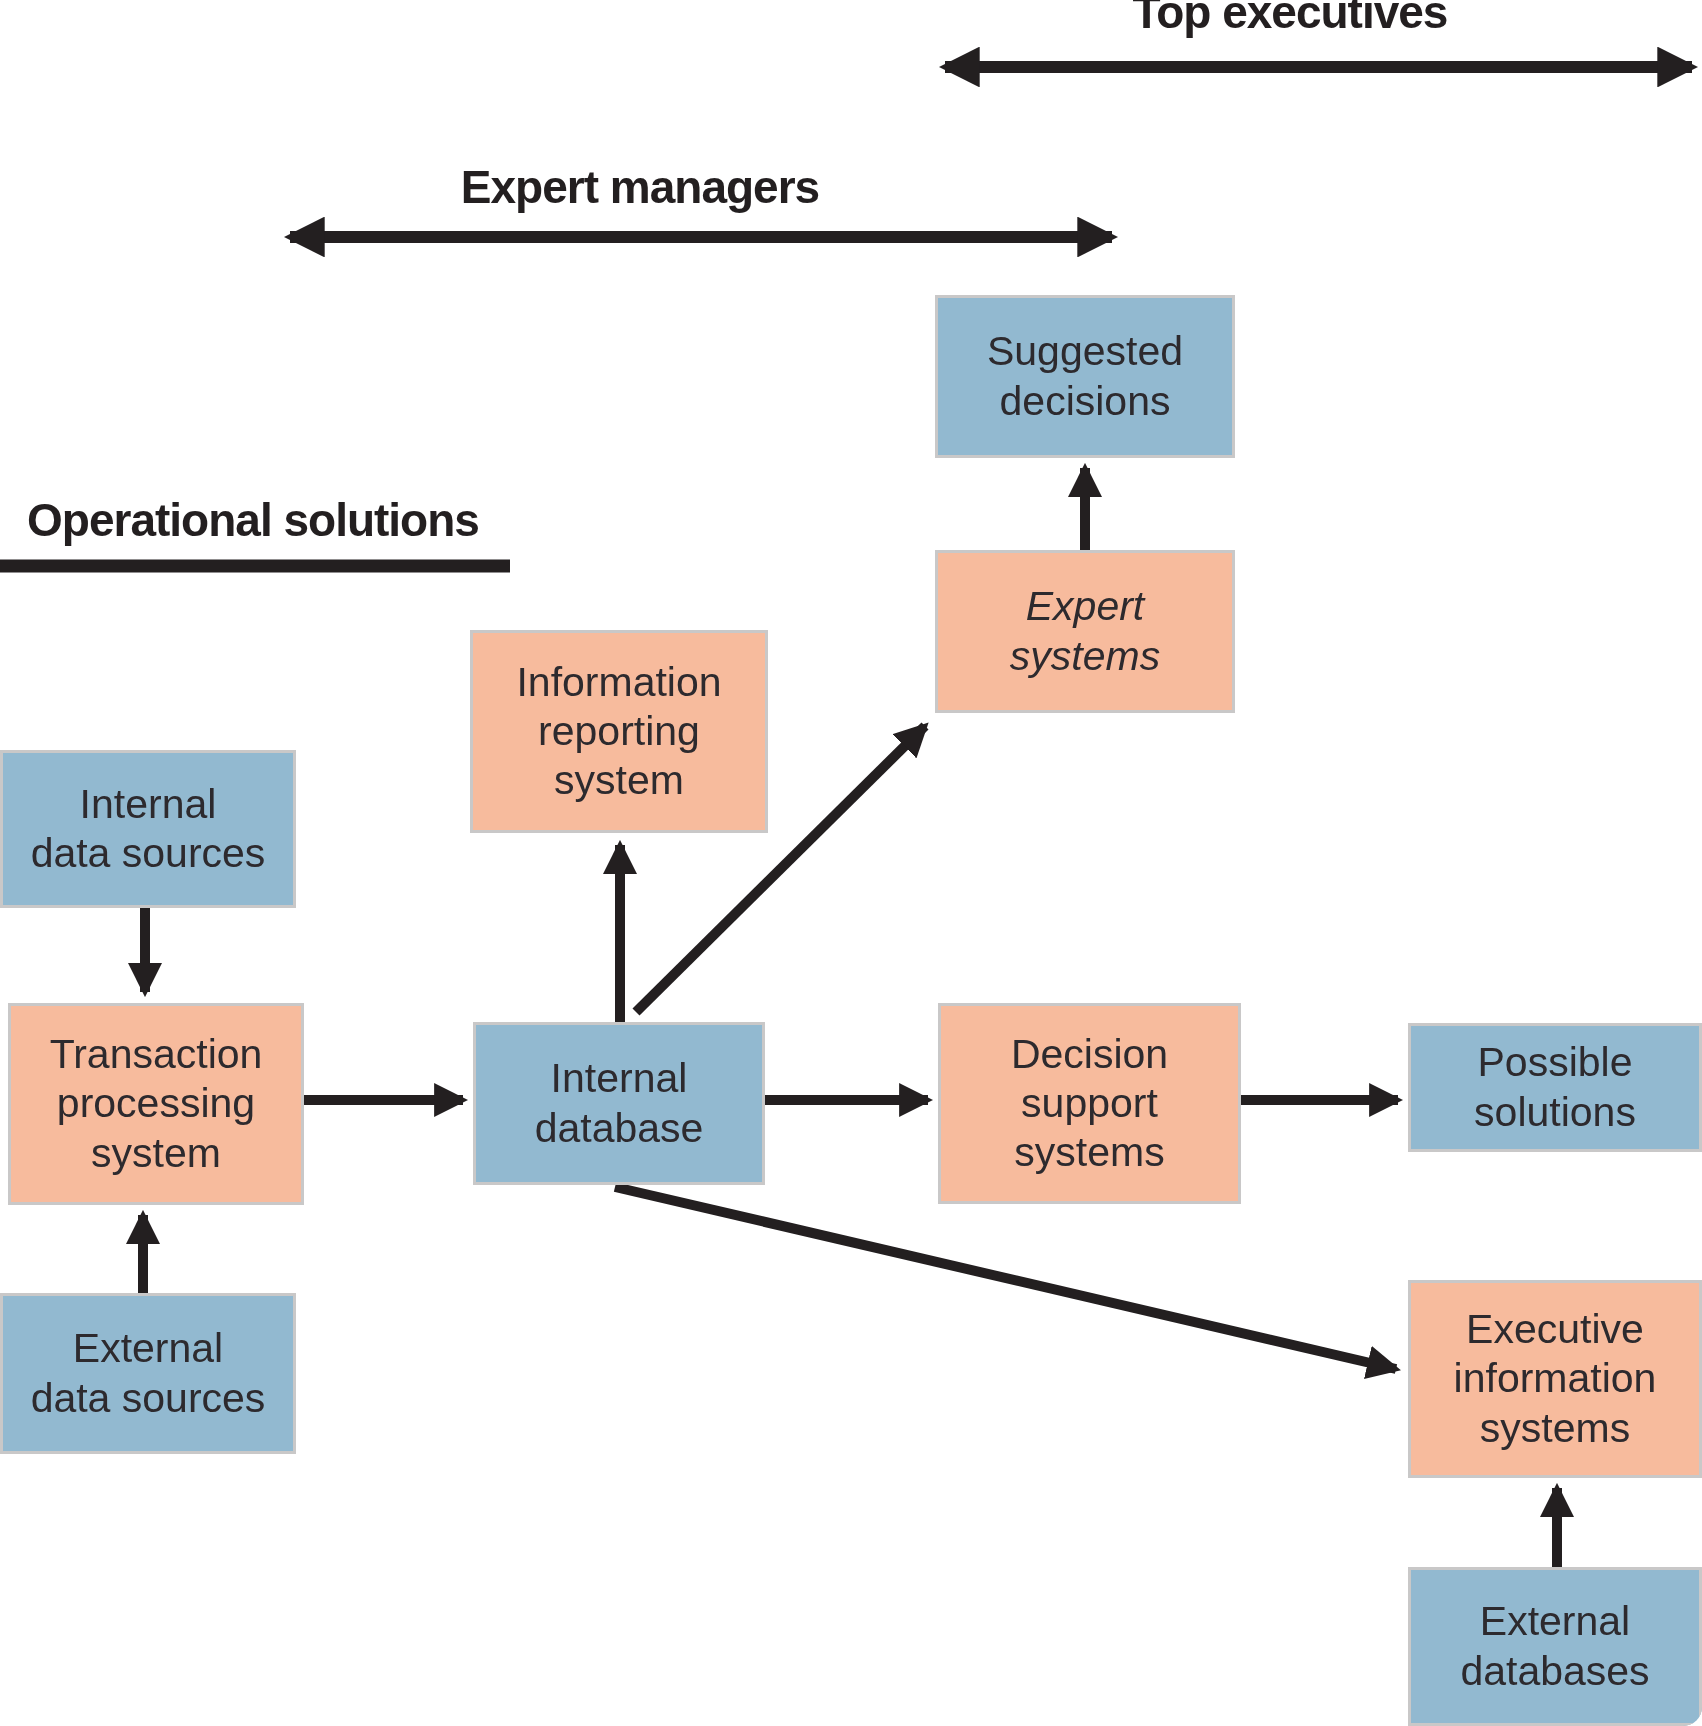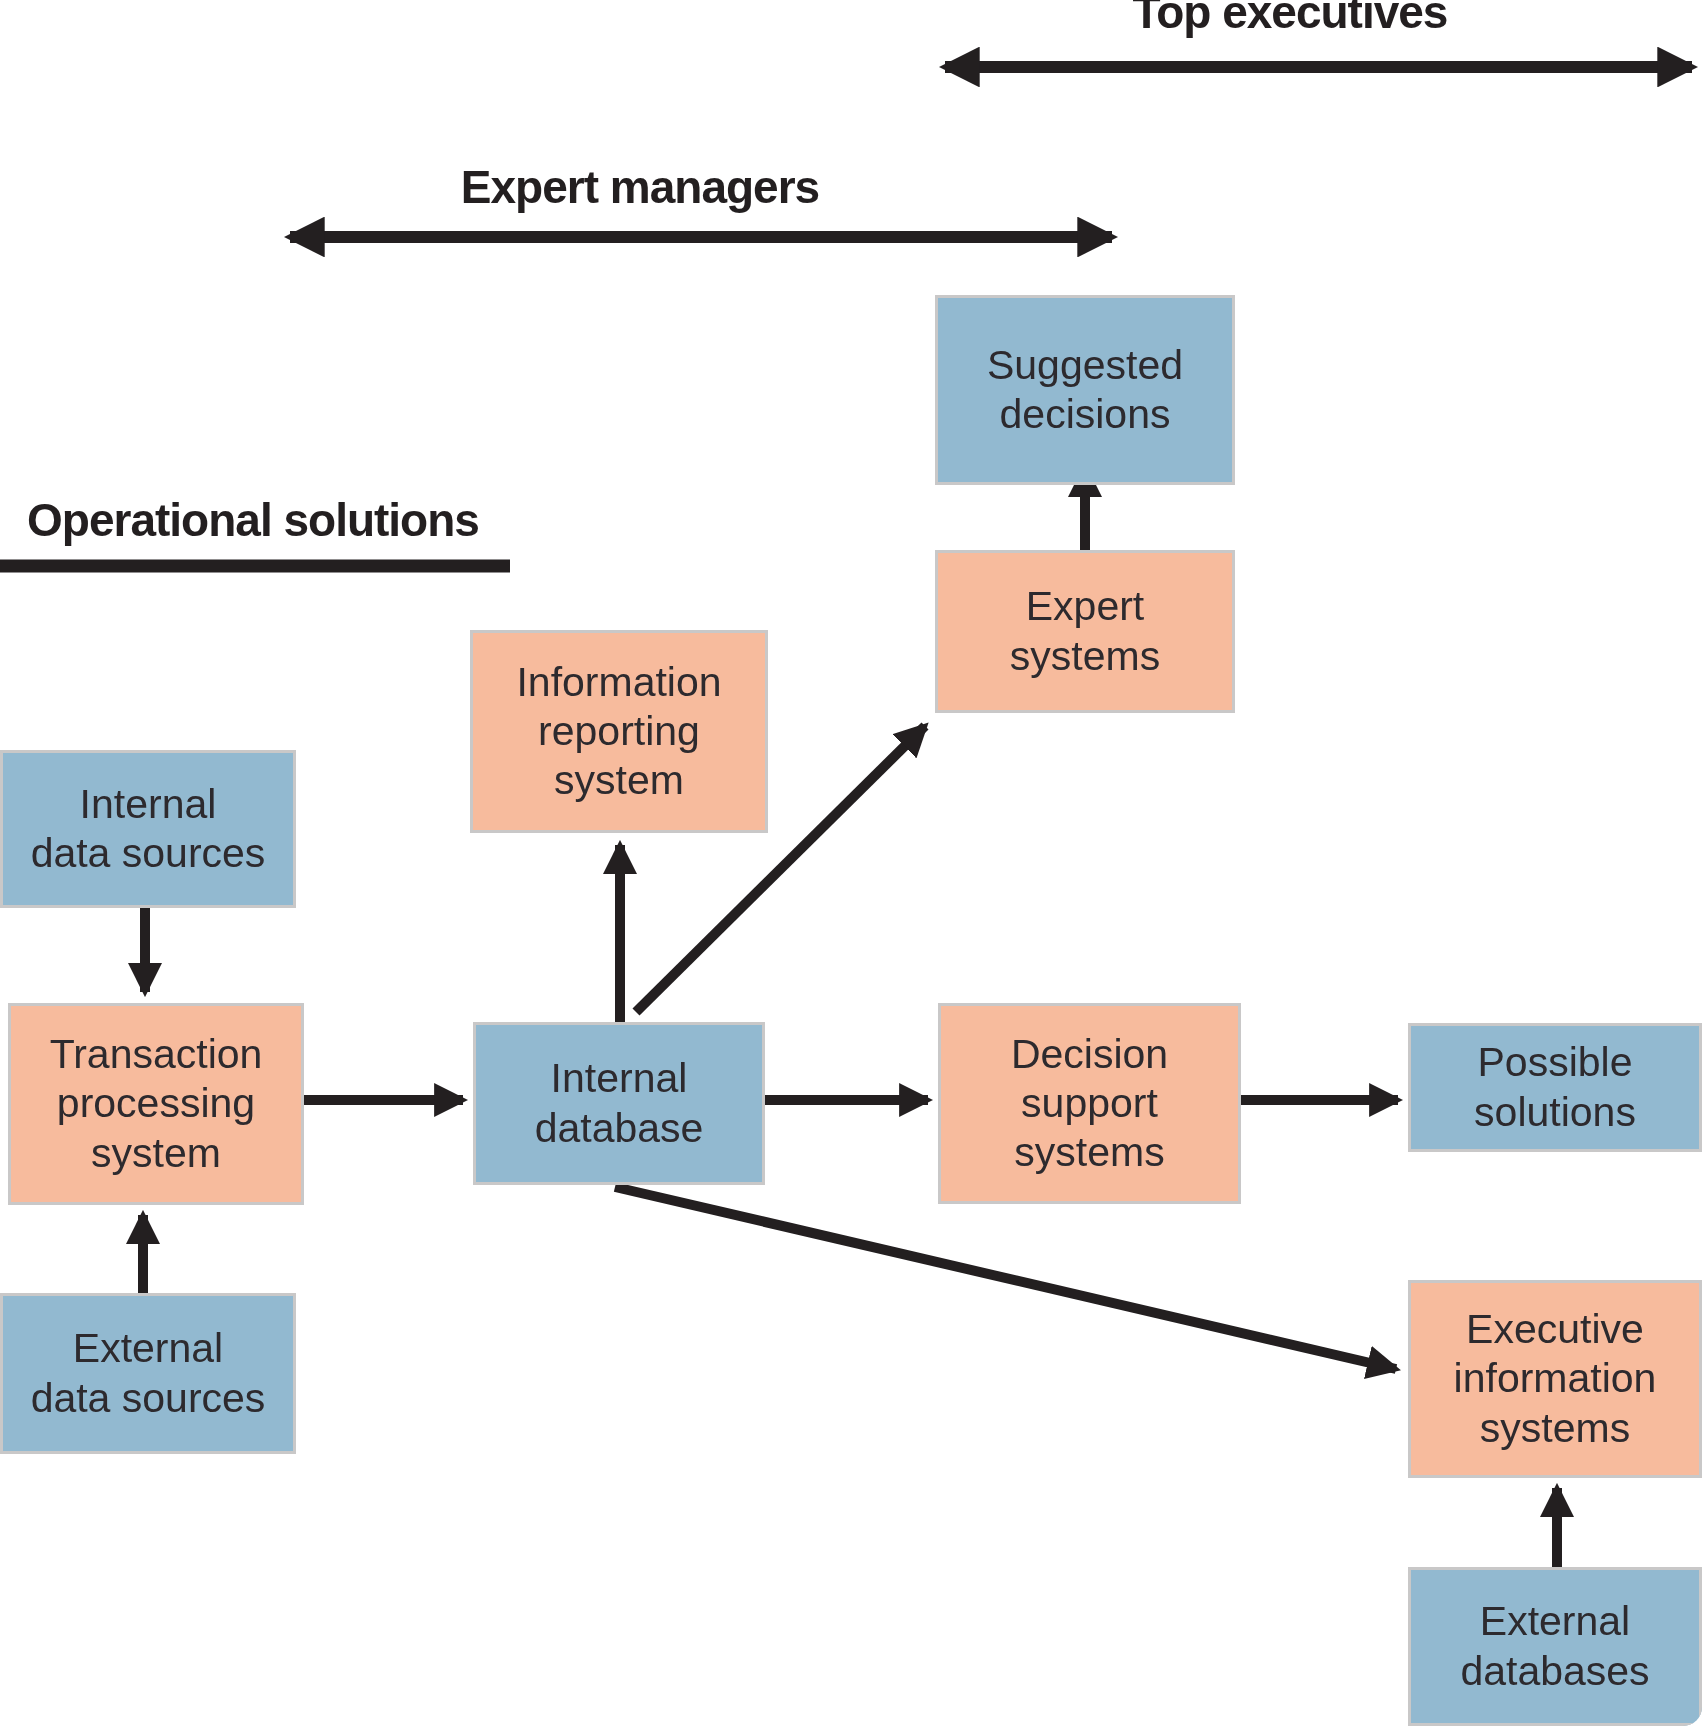--- a/index.html
+++ b/index.html
@@ -72,24 +72,24 @@
     <line class="connector" x1="765" y1="1100" x2="928" y2="1100" marker-end="url(#ah)"></line>
     <line class="connector" x1="1241" y1="1100" x2="1398" y2="1100" marker-end="url(#ah)"></line>
     <line class="connector" x1="615" y1="1187" x2="1396" y2="1369" marker-end="url(#ah)"></line>
     <line class="connector" x1="1557" y1="1567" x2="1557" y2="1488" marker-end="url(#ah)"></line>
   </svg>
 
   <div class="section-label" style="left:1040px; top:-15px; width:500px;">Top executives</div>
   <div class="section-label" style="left:390px; top:160px; width:500px;">Expert managers</div>
   <div class="section-label" style="left:3px; top:493px; width:500px;">Operational solutions</div>
 
-  <div class="box blue" style="left:935px;  top:295px;  width:300px; height:190px;">Suggested
+  <div class="box blue" style="left:935px;  top:295px;  width:300px; height:163px;">Suggested
 decisions</div>
 
-  <div class="box peach" style="left:935px;  top:550px;  width:300px; height:163px;">Expert
+  <div class="box peach" style="left:935px;  top:550px;  width:300px; height:163px;font-style:italic;">Expert
 systems</div>
 
   <div class="box peach" style="left:470px;  top:630px;  width:298px; height:203px;">Information
 reporting
 system</div>
 
   <div class="box blue" style="left:0px;    top:750px;  width:296px; height:158px;">Internal
 data sources</div>
 
   <div class="box peach" style="left:8px;    top:1003px; width:296px; height:202px;">Transaction

